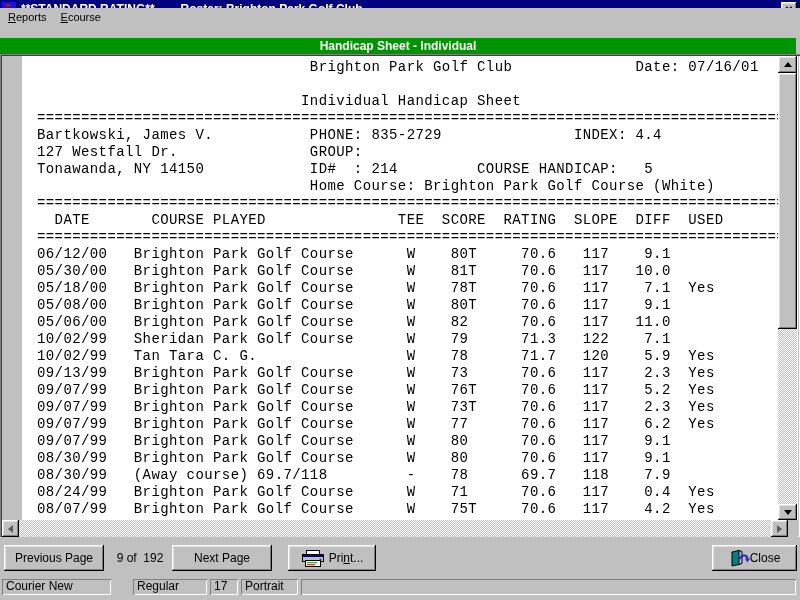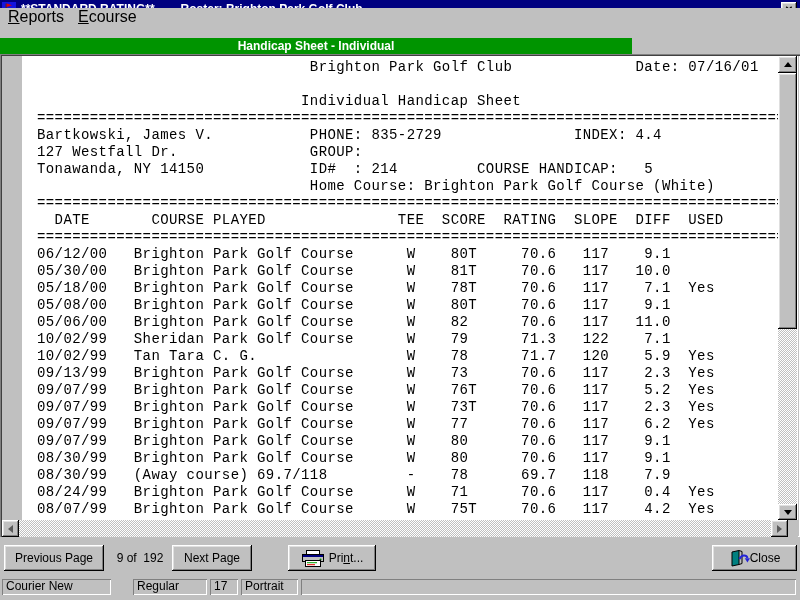--- a/index.html
+++ b/index.html
@@ -12,26 +12,26 @@
               display:flex; align-items:center; color:#fff; font-weight:bold; font-size:12px; }
   .app-icon { margin-left:2px; flex:0 0 auto; }
   .tb-app { margin-left:5px; white-space:pre; }
   .tb-doc { margin-left:26px; white-space:pre; }
   .close-x { position:absolute; right:3px; top:2px; width:16px; height:14px;
              display:flex; align-items:center; justify-content:center;
              font-size:10px; font-weight:bold; color:#000; cursor:default; }
 
   
   .menubar { position:absolute; left:0; top:8px; width:800px; height:18px; background:#c0c0c0;
-             display:flex; align-items:center; font-size:16px; color:#000; }
+             display:flex; align-items:center; font-size:11px; color:#000; }
   .menu-item { padding:0 7px; height:18px; line-height:18px; }
   .menu-item:first-child { margin-left:1px; }
 
   
-  .banner { position:absolute; left:0; top:38px; width:632px; height:16px; background:#009400;
+  .banner { position:absolute; left:0; top:38px; width:796px; height:16px; background:#009400;
             color:#fff; font-weight:bold; font-size:12px; text-align:center; line-height:16px; }
 
   
   .doc { position:absolute; left:0; top:54px; width:800px; height:483px; background:#c0c0c0;
          box-shadow: inset 1px 1px 0 #808080, inset 2px 2px 0 #404040, inset -1px -1px 0 #fff; }
   .doc-text { position:absolute; left:2px; top:2px; width:776px; height:464px; background:#fff;
               overflow:hidden; white-space:pre; color:#000;
               font-family:"Liberation Mono","DejaVu Sans Mono",monospace;
               font-size:14px; line-height:17px; letter-spacing:0.4px;
               padding:3px 0 0 15px;margin-left:20px; }
@@ -57,21 +57,21 @@
   .tri-up    { width:0; height:0; border-left:4px solid transparent; border-right:4px solid transparent; border-bottom:5px solid #000; }
   .tri-down  { width:0; height:0; border-left:4px solid transparent; border-right:4px solid transparent; border-top:5px solid #000; }
   .tri-left  { width:0; height:0; border-top:4px solid transparent; border-bottom:4px solid transparent; border-right:5px solid #5a5a5a; }
   .tri-right { width:0; height:0; border-top:4px solid transparent; border-bottom:4px solid transparent; border-left:5px solid #5a5a5a; }
 
   
   .btnbar { position:absolute; left:0; top:537px; width:800px; height:40px; background:#c0c0c0; }
   .btn { position:absolute; top:8px; height:26px; font-family:Liberation Sans, sans-serif;
          font-size:12px; color:#000; display:flex; align-items:center; justify-content:center; cursor:default; }
   .btn-prev  { left:4px;   width:100px; }
-  .btn-next  { left:172px; width:80px;  }
+  .btn-next  { left:172px; width:100px;  }
   .btn-print { left:288px; width:88px;  gap:4px; }
   .btn-close { left:712px; width:85px;  gap:0; }
   .pageind { position:absolute; left:108px; top:8px; width:64px; height:26px; line-height:26px;
              text-align:center; font-size:12px; color:#000; white-space:pre; }
 
   
   .statusbar { position:absolute; left:0; top:577px; width:800px; height:20px; background:#c0c0c0; }
   .pane { position:absolute; top:2px; height:16px; background:#c0c0c0; font-size:12px; color:#000;
           line-height:15px; padding-left:4px; overflow:hidden; white-space:nowrap;
           box-shadow: inset 1px 1px 0 #808080, inset -1px -1px 0 #fff; }

